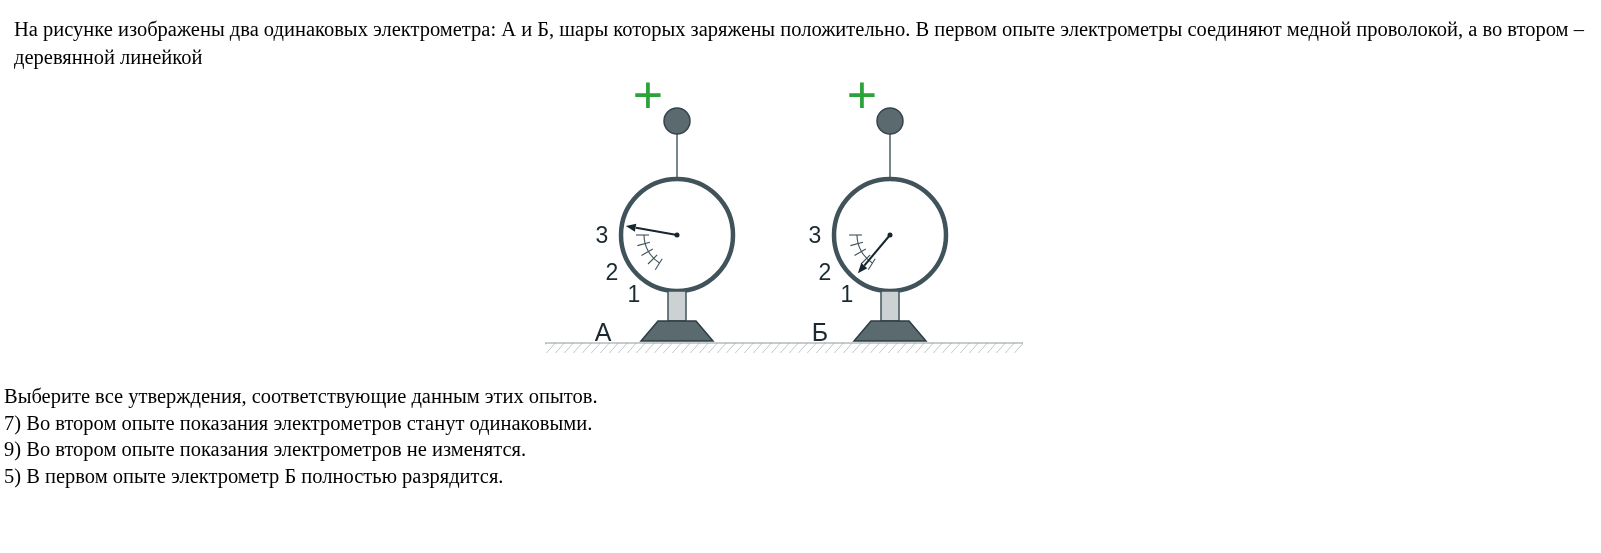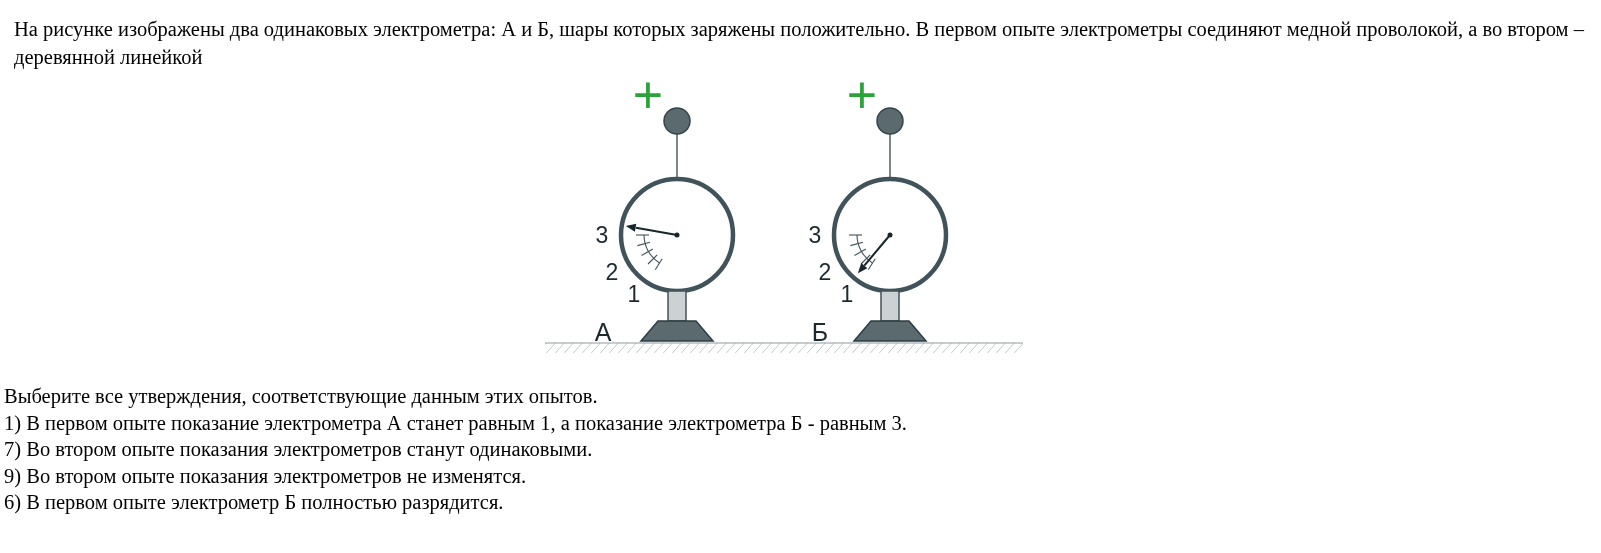--- a/index.html
+++ b/index.html
@@ -101,17 +101,16 @@
     <text class="num" x="825" y="280">2</text>
     <text class="num" x="847" y="302">1</text>
     <rect class="stand" x="881" y="291" width="18" height="30"></rect>
     <polygon class="base" points="871,321 909,321 926,341 854,341"></polygon>
     <text class="elabel" x="820" y="341">Б</text>
   </g>
 </svg>
 
 <div class="bottom">
   <div class="line">Выберите все утверждения, соответствующие данным этих опытов.</div>
-  <div class="line">1) В первом опыте показание электрометра А станет равным 1, а показание электрометра Б - равным 3.</div>
   <div class="line">7) Во втором опыте показания электрометров станут одинаковыми.</div>
   <div class="line">9) Во втором опыте показания электрометров не изменятся.</div>
-  <div class="line">6) В первом опыте электрометр Б полностью разрядится.</div>
+  <div class="line">5) В первом опыте электрометр Б полностью разрядится.</div>
 </div>
 
 </body></html>

